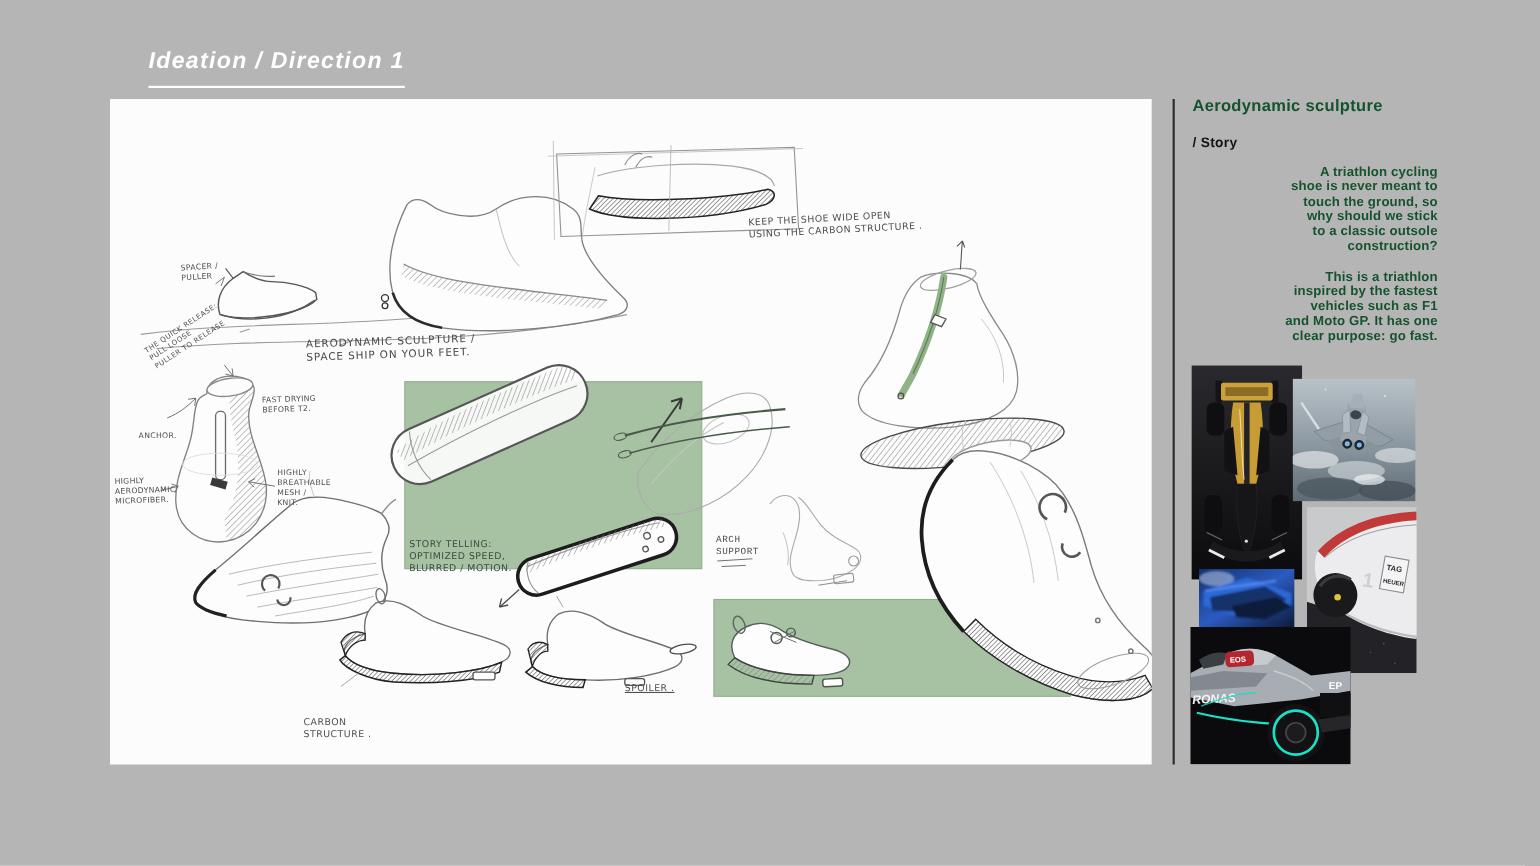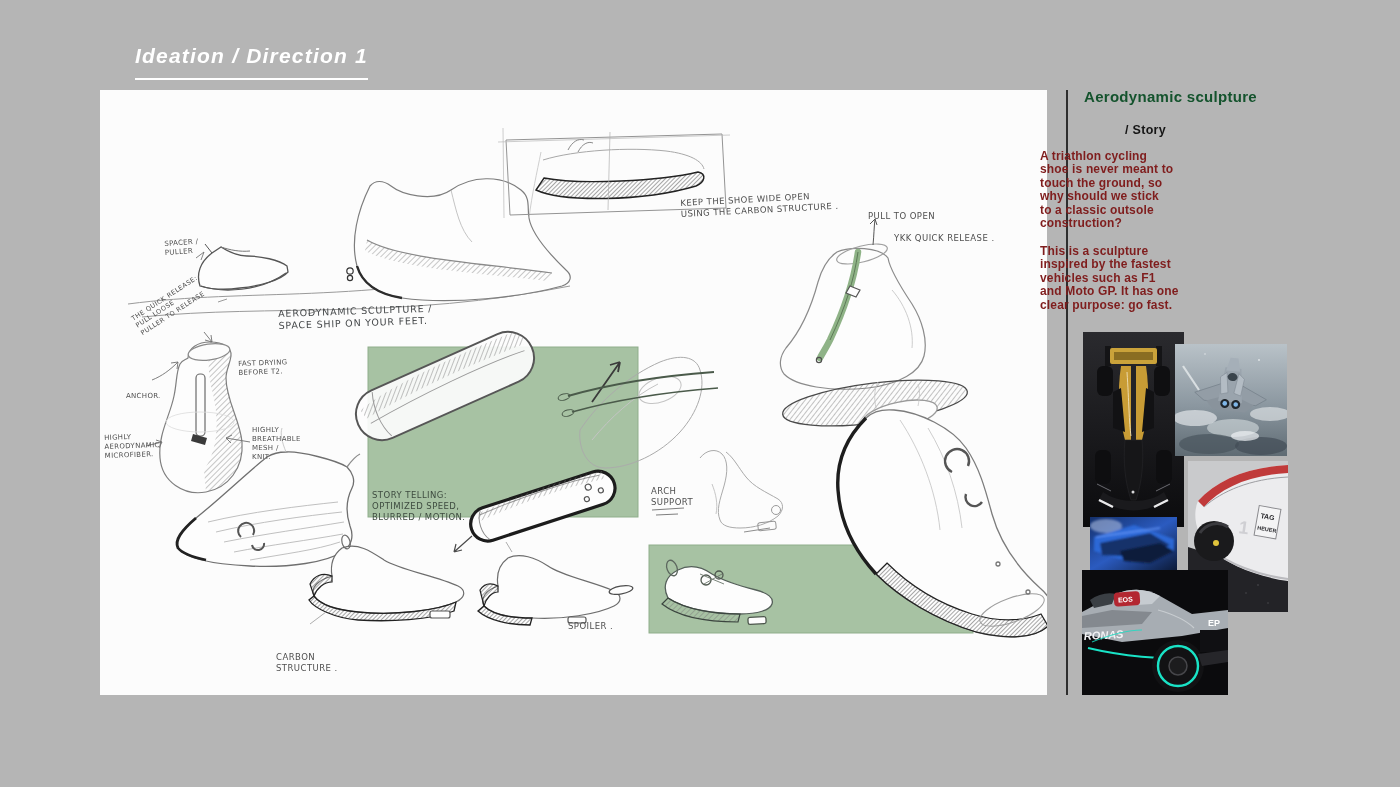--- a/index.html
+++ b/index.html
@@ -34,26 +34,26 @@
   .r-4{transform:rotate(-4deg);} .r-33{transform:rotate(-33deg);font-size:6.5px;}
   
   .divider{position:absolute;left:1066px;top:90px;width:2px;height:605px;background:#2e2e2e;}
   
   .sb-head{
     position:absolute;left:1084px;top:88px;width:240px;
     font:700 15px "Liberation Sans",sans-serif;color:#14532d;letter-spacing:.3px;
   }
   .sb-story{
     position:absolute;left:1084px;top:123px;
-    font:700 12.5px "Liberation Sans",sans-serif;color:#151515;letter-spacing:.3px;margin-left:41px;
+    font:700 12.5px "Liberation Sans",sans-serif;color:#151515;letter-spacing:.3px;
   }
   .sb-par{
-    position:absolute;left:1040px;width:220px;
-    font:700 12px/13.4px "Liberation Sans",sans-serif;color:#7f1d1d;
-    letter-spacing:.15px;white-space:pre-line;
+    position:absolute;left:1087px;width:220px;
+    font:700 12px/13.4px "Liberation Sans",sans-serif;color:#14532d;
+    letter-spacing:.15px;white-space:pre-line;text-align:right;
   }
   .sb-par.p1{top:150px;}
   .sb-par.p2{top:245px;}
   
   .mb{position:absolute;overflow:hidden;}
   .mb svg{display:block;}
   .mb-f1{left:1083px;top:332px;width:101px;height:195px;z-index:1;}
   .mb-jet{left:1175px;top:344px;width:112px;height:112px;z-index:2;}
   .mb-tag{left:1188px;top:461px;width:100px;height:151px;z-index:2;}
   .mb-blue{left:1090px;top:517px;width:87px;height:53px;z-index:3;}
@@ -238,45 +238,41 @@
 BEFORE T2.</div>
   <div class="ann tiny" style="left:152px;top:336px;">HIGHLY
 BREATHABLE
 MESH /
 KNIT.</div>
   <div class="ann tiny r-2" style="left:4px;top:344px;">HIGHLY
 AERODYNAMIC
 MICROFIBER.</div>
   <div class="ann r-3" style="left:580px;top:108px;">KEEP THE SHOE WIDE OPEN
 USING THE CARBON STRUCTURE .</div>
-  <div class="ann" style="left:768px;top:110px;">
-    <div>PULL TO OPEN</div>
-    <div style="margin-left:26px;">YKK QUICK RELEASE .</div>
-  </div>
   <div class="ann green" style="left:272px;top:400px;">STORY TELLING:
 OPTIMIZED SPEED,
 BLURRED / MOTION.</div>
-  <div class="ann" style="left:551px;top:396px;">ARCH
+  <div class="ann" style="left:551px;top:396px;font-family:Liberation Mono, monospace;">ARCH
 SUPPORT</div>
   <div class="ann" style="left:176px;top:562px;">CARBON
 STRUCTURE .</div>
-  <div class="ann" style="left:468px;top:531px;">SPOILER .</div>
+  <div class="ann" style="left:468px;top:531px;text-decoration:underline;">SPOILER .</div>
 </div>
 
 <div class="divider"></div>
 
 <div class="sb-head">Aerodynamic sculpture</div>
 <div class="sb-story">/ Story</div>
 <div class="sb-par p1">A triathlon cycling
 shoe is never meant to
 touch the ground, so
 why should we stick
 to a classic outsole
 construction?</div>
-<div class="sb-par p2">This is a sculpture
+<div class="sb-par p2">This is a triathlon
 inspired by the fastest
 vehicles such as F1
 and Moto GP. It has one
 clear purpose: go fast.</div>
 
 <div class="mb mb-f1">
   <svg width="101" height="195" viewBox="0 0 101 195">
     <defs>
       <linearGradient id="f1bg" x1="0" y1="0" x2="0" y2="1">
         <stop offset="0" stop-color="#2a2a2e"></stop>

